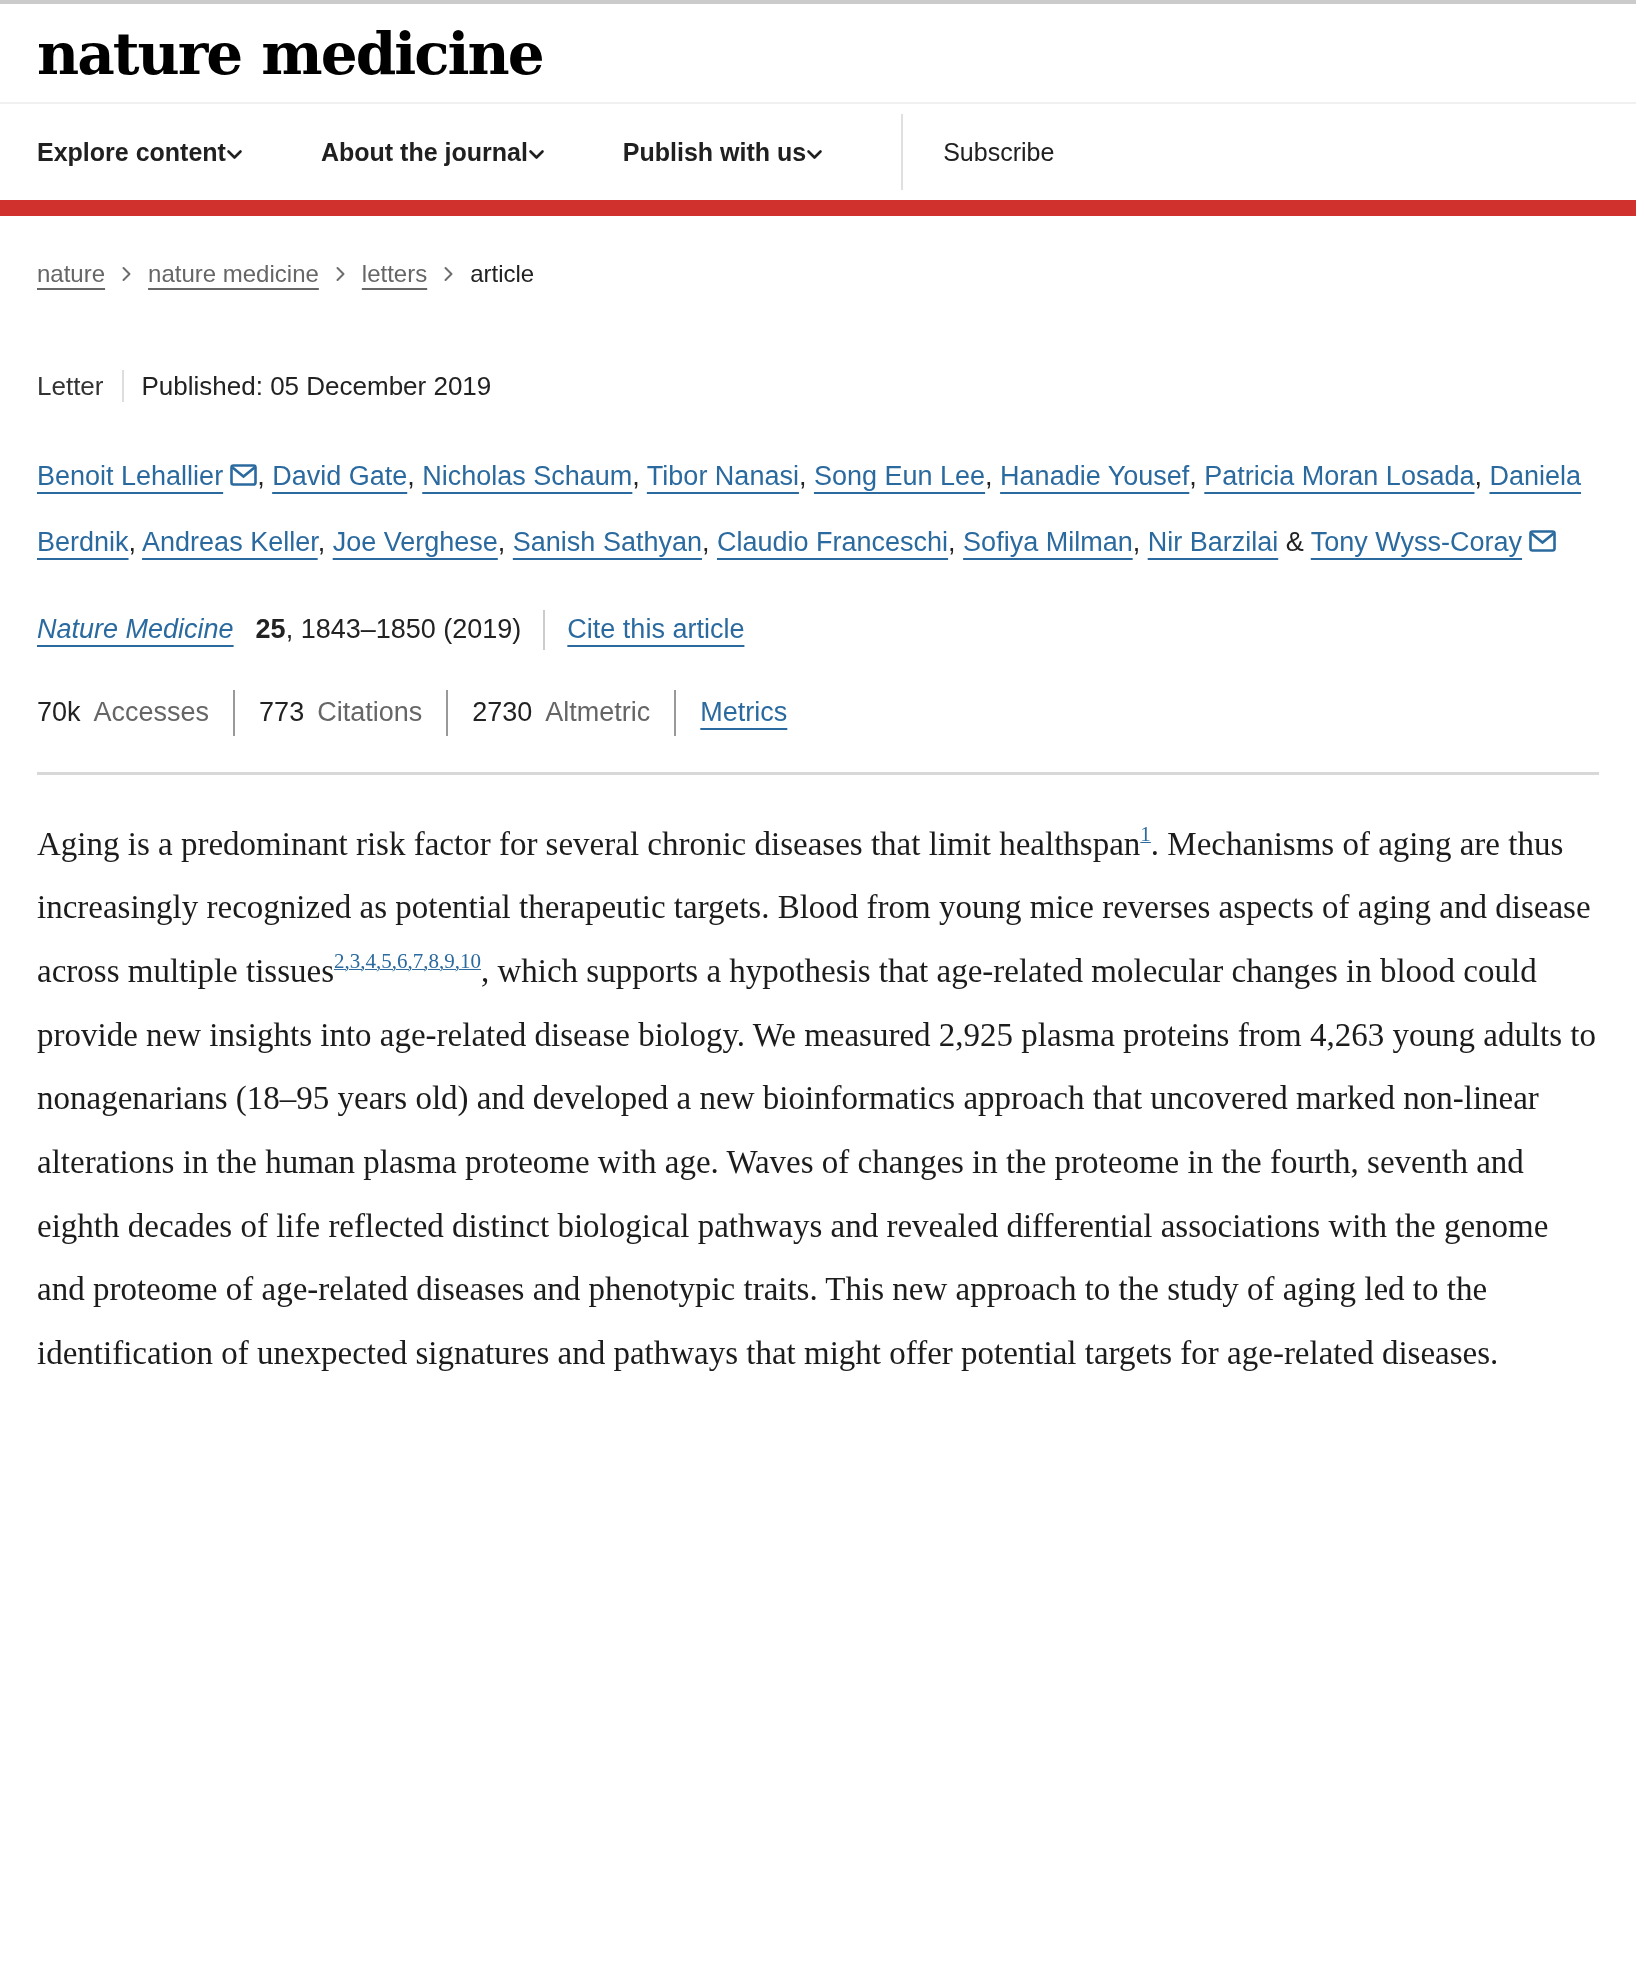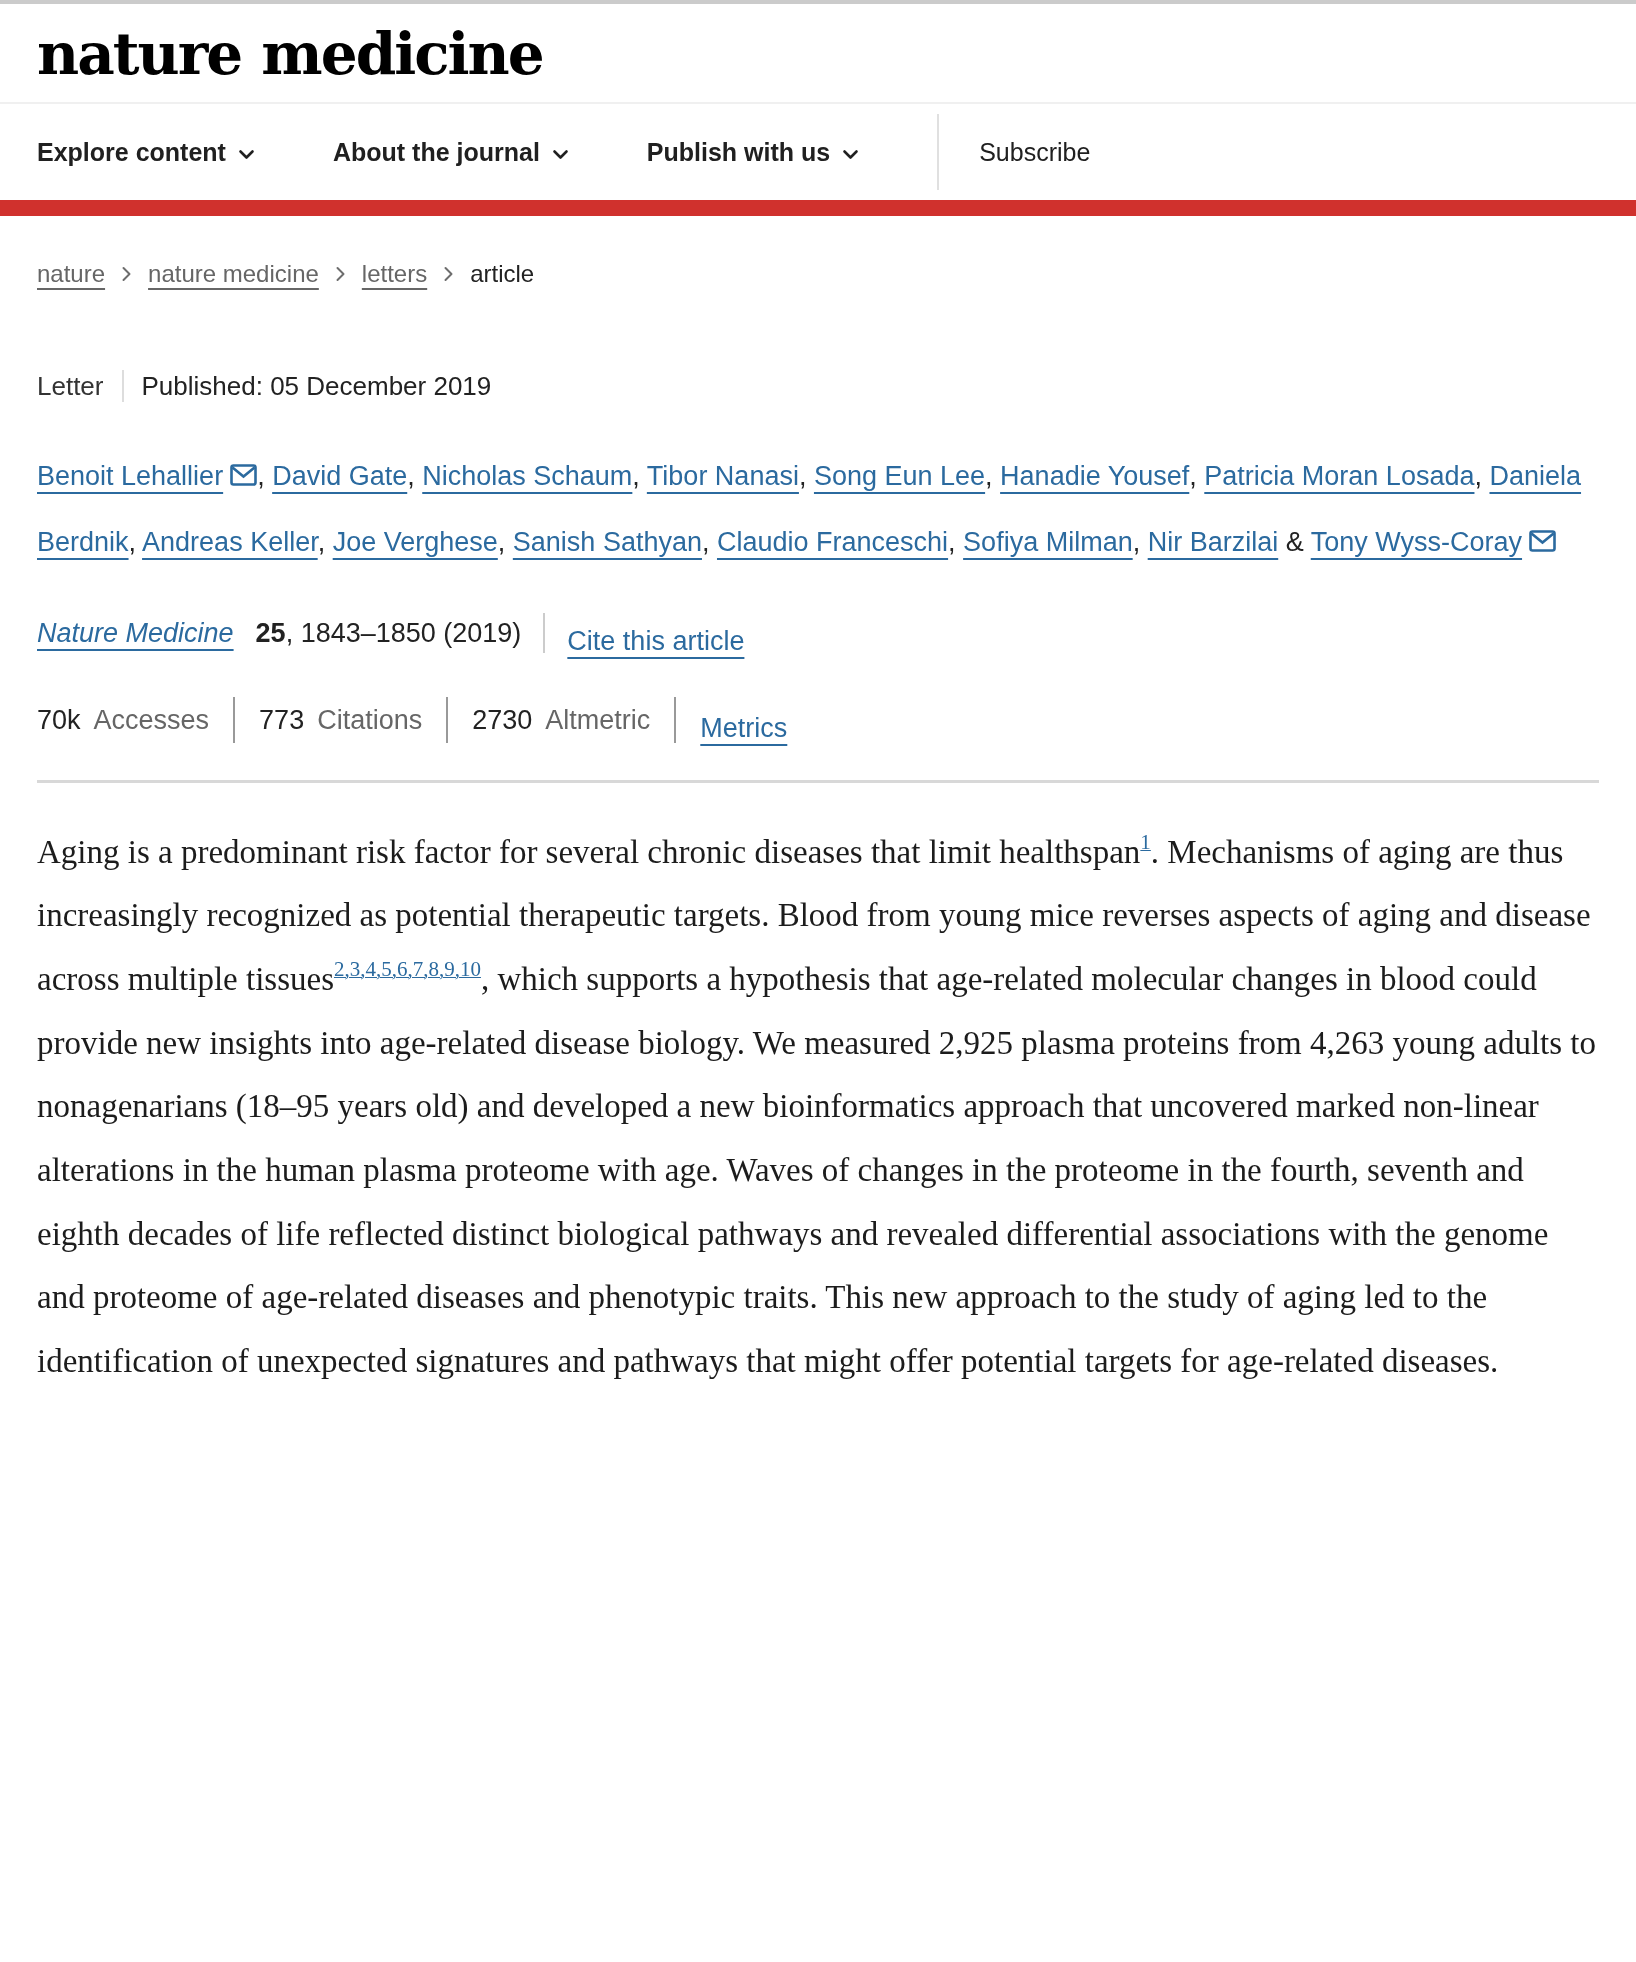--- a/index.html
+++ b/index.html
@@ -26,21 +26,21 @@
     word-spacing: 2px;
     color: #000;
     cursor: pointer;
     display: inline-block;
   }
 
   
   .nav { display: flex; align-items: center; padding: 24px 37px; }
   .nav-item {
     font-size: 25px; font-weight: bold; color: #202020;
-    display: inline-flex; align-items: center; gap: 12px;
+    display: inline-flex; align-items: center; 
     margin-right: 78px; cursor: pointer; white-space: nowrap;
   }
   .nav-item svg { margin-top: 4px; }
   .nav-divider { width: 2px; height: 76px; background: #e0e0e0; margin: -14px 0; }
   .subscribe { font-size: 25px; font-weight: normal; color: #202020; margin-left: 40px; cursor: pointer; }
 
   .red-bar { height: 16px; background: var(--accent-red); width: 100%; }
 
   
   .main { padding: 0 37px 80px 37px; max-width: 1636px; }
@@ -87,21 +87,21 @@
 
   .journal-line { margin-top: 34px; font-size: 27px; display: flex; align-items: center; color: #222; }
   .journal-name {
     color: var(--link-blue); font-style: italic; text-decoration: underline;
     text-underline-offset: 7px; text-decoration-thickness: 1.5px; cursor: pointer;
   }
   .journal-vol { font-weight: bold; margin-left: 22px; }
   .journal-divider { width: 2px; height: 40px; background: #ccc; margin: 0 22px; }
   .blue-link {
     color: var(--link-blue); text-decoration: underline;
-    text-underline-offset: 7px; text-decoration-thickness: 1.5px; cursor: pointer; margin-top: 16px;
+    text-underline-offset: 7px; text-decoration-thickness: 1.5px; cursor: pointer;
   }
 
   .metrics-row { margin-top: 40px; font-size: 27px; display: flex; align-items: center; }
   .metric-value { font-weight: normal; color: #222; margin-right: 13px; }
   .metric-label { color: var(--gray-text); }
   .metric-divider { width: 2px; height: 46px; background: #999; margin: 0 24px; }
 
   .abstract-heading {
     margin-top: 94px;
     font-family: "Liberation Serif", serif;

